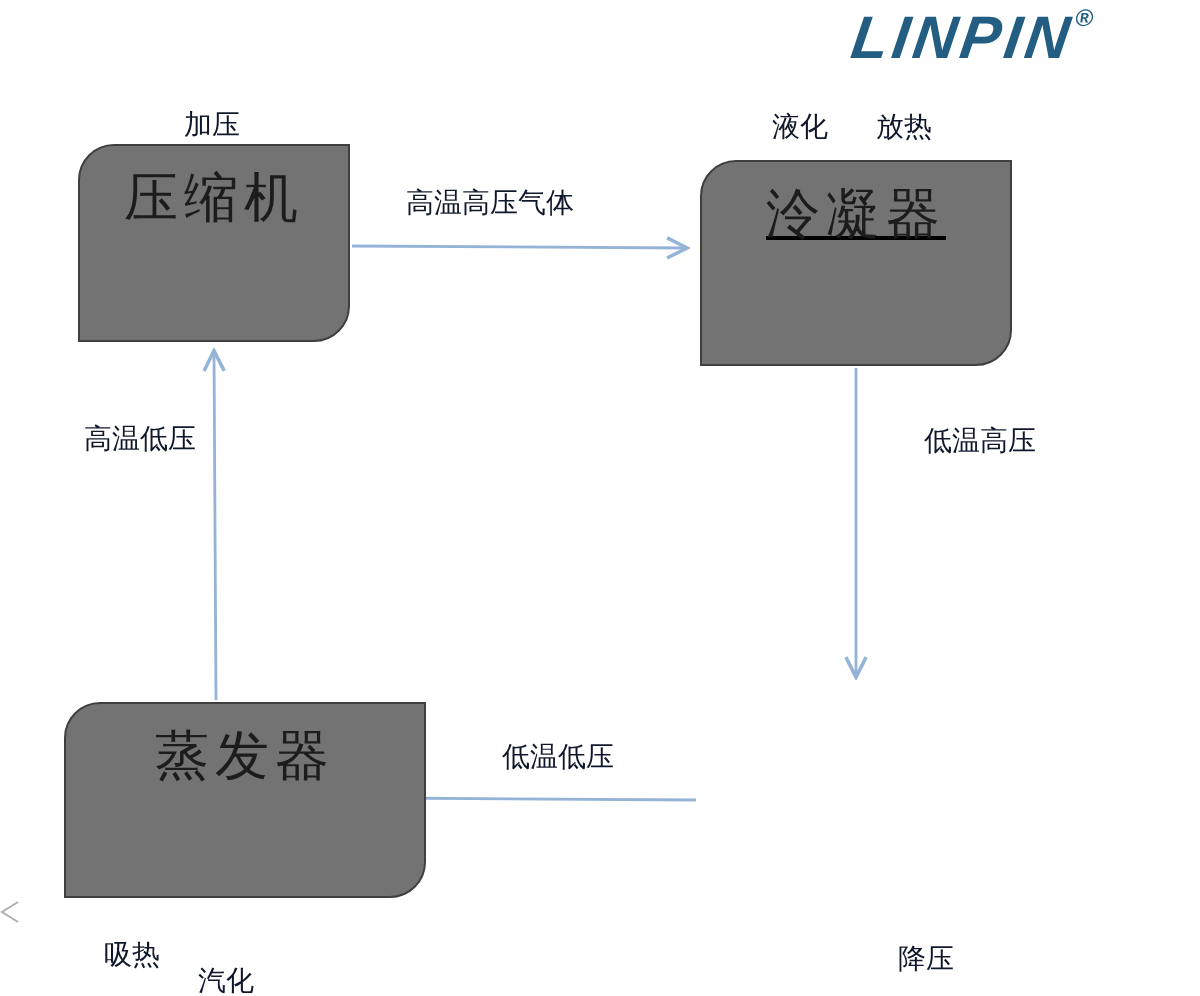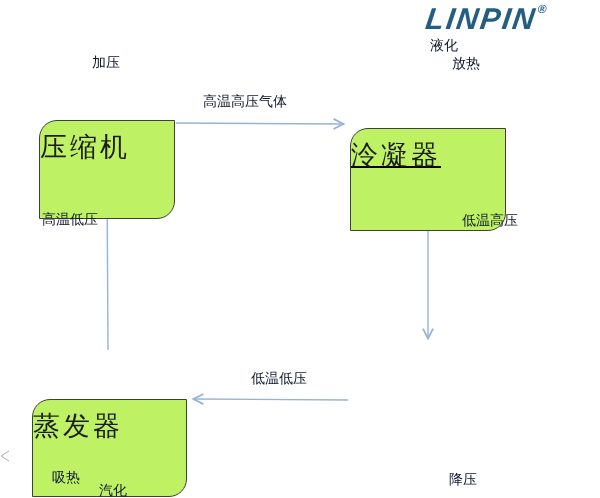--- a/index.html
+++ b/index.html
@@ -33,51 +33,51 @@
   }
   .logo-reg {
     font-family: "Liberation Sans", sans-serif;
     font-weight: bold;
     font-size: 12px;
     vertical-align: 16px;
   }
   
   .box {
     position: absolute;
-    background: #bef264;
+    background: #737373;
     border: 1px solid #3f3f3f;
     border-radius: 18px 0 18px 0;
     display: flex;
+    justify-content: center;
     align-items: flex-start;
     box-sizing: border-box;
-    margin-top: 48px;
   }
   .box-label {
     font-family: "DejaVu Serif", serif;
     font-size: 27px;
     letter-spacing: 3px;
     color: #1c1c1c;
     padding-top: 8px;
     white-space: nowrap;
   }
   .box-compressor { left: 39px;  top: 72px;  width: 136px; height: 99px;  }
   .box-condenser  { left: 350px; top: 80px;  width: 156px; height: 103px; text-decoration: underline; }
   .box-throttle   { left: 349px; top: 346px; width: 163px; height: 106px; }
-  .box-evaporator { left: 32px;  top: 351px; width: 155px; height: 98px;  }
+  .box-evaporator { left: 32px;  top: 351px; width: 181px; height: 98px;  }
   
   .ann {
     position: absolute;
     font-family: "DejaVu Serif", serif;
     font-size: 14px;
     color: #0f172a;
     white-space: nowrap;
   }
   .ann-jiaya        { left: 92px;  top: 54px;  }
-  .ann-yehua        { left: 386px; top: 37px; margin-left: 44px;  }
-  .ann-fangre       { left: 452px; top: 55px; font-family: Liberation Mono, monospace;  }
+  .ann-yehua        { left: 386px; top: 55px;  }
+  .ann-fangre       { left: 438px; top: 55px; font-family: Liberation Mono, monospace;  }
   .ann-xire         { left: 52px;  top: 469px; }
   .ann-qihua        { left: 99px;  top: 470px; margin-top: 12px; }
   .ann-jiangya      { left: 417px; top: 471px; margin-left: 32px; }
   .edge-top         { left: 203px; top: 93px;  }
   .edge-right       { left: 462px; top: 212px; font-family: Liberation Serif, serif; }
   .edge-bottom      { left: 227px; top: 370px; margin-left: 24px; }
   .edge-left        { left: 42px;  top: 211px; }
   
   .arrows {
     position: absolute;

